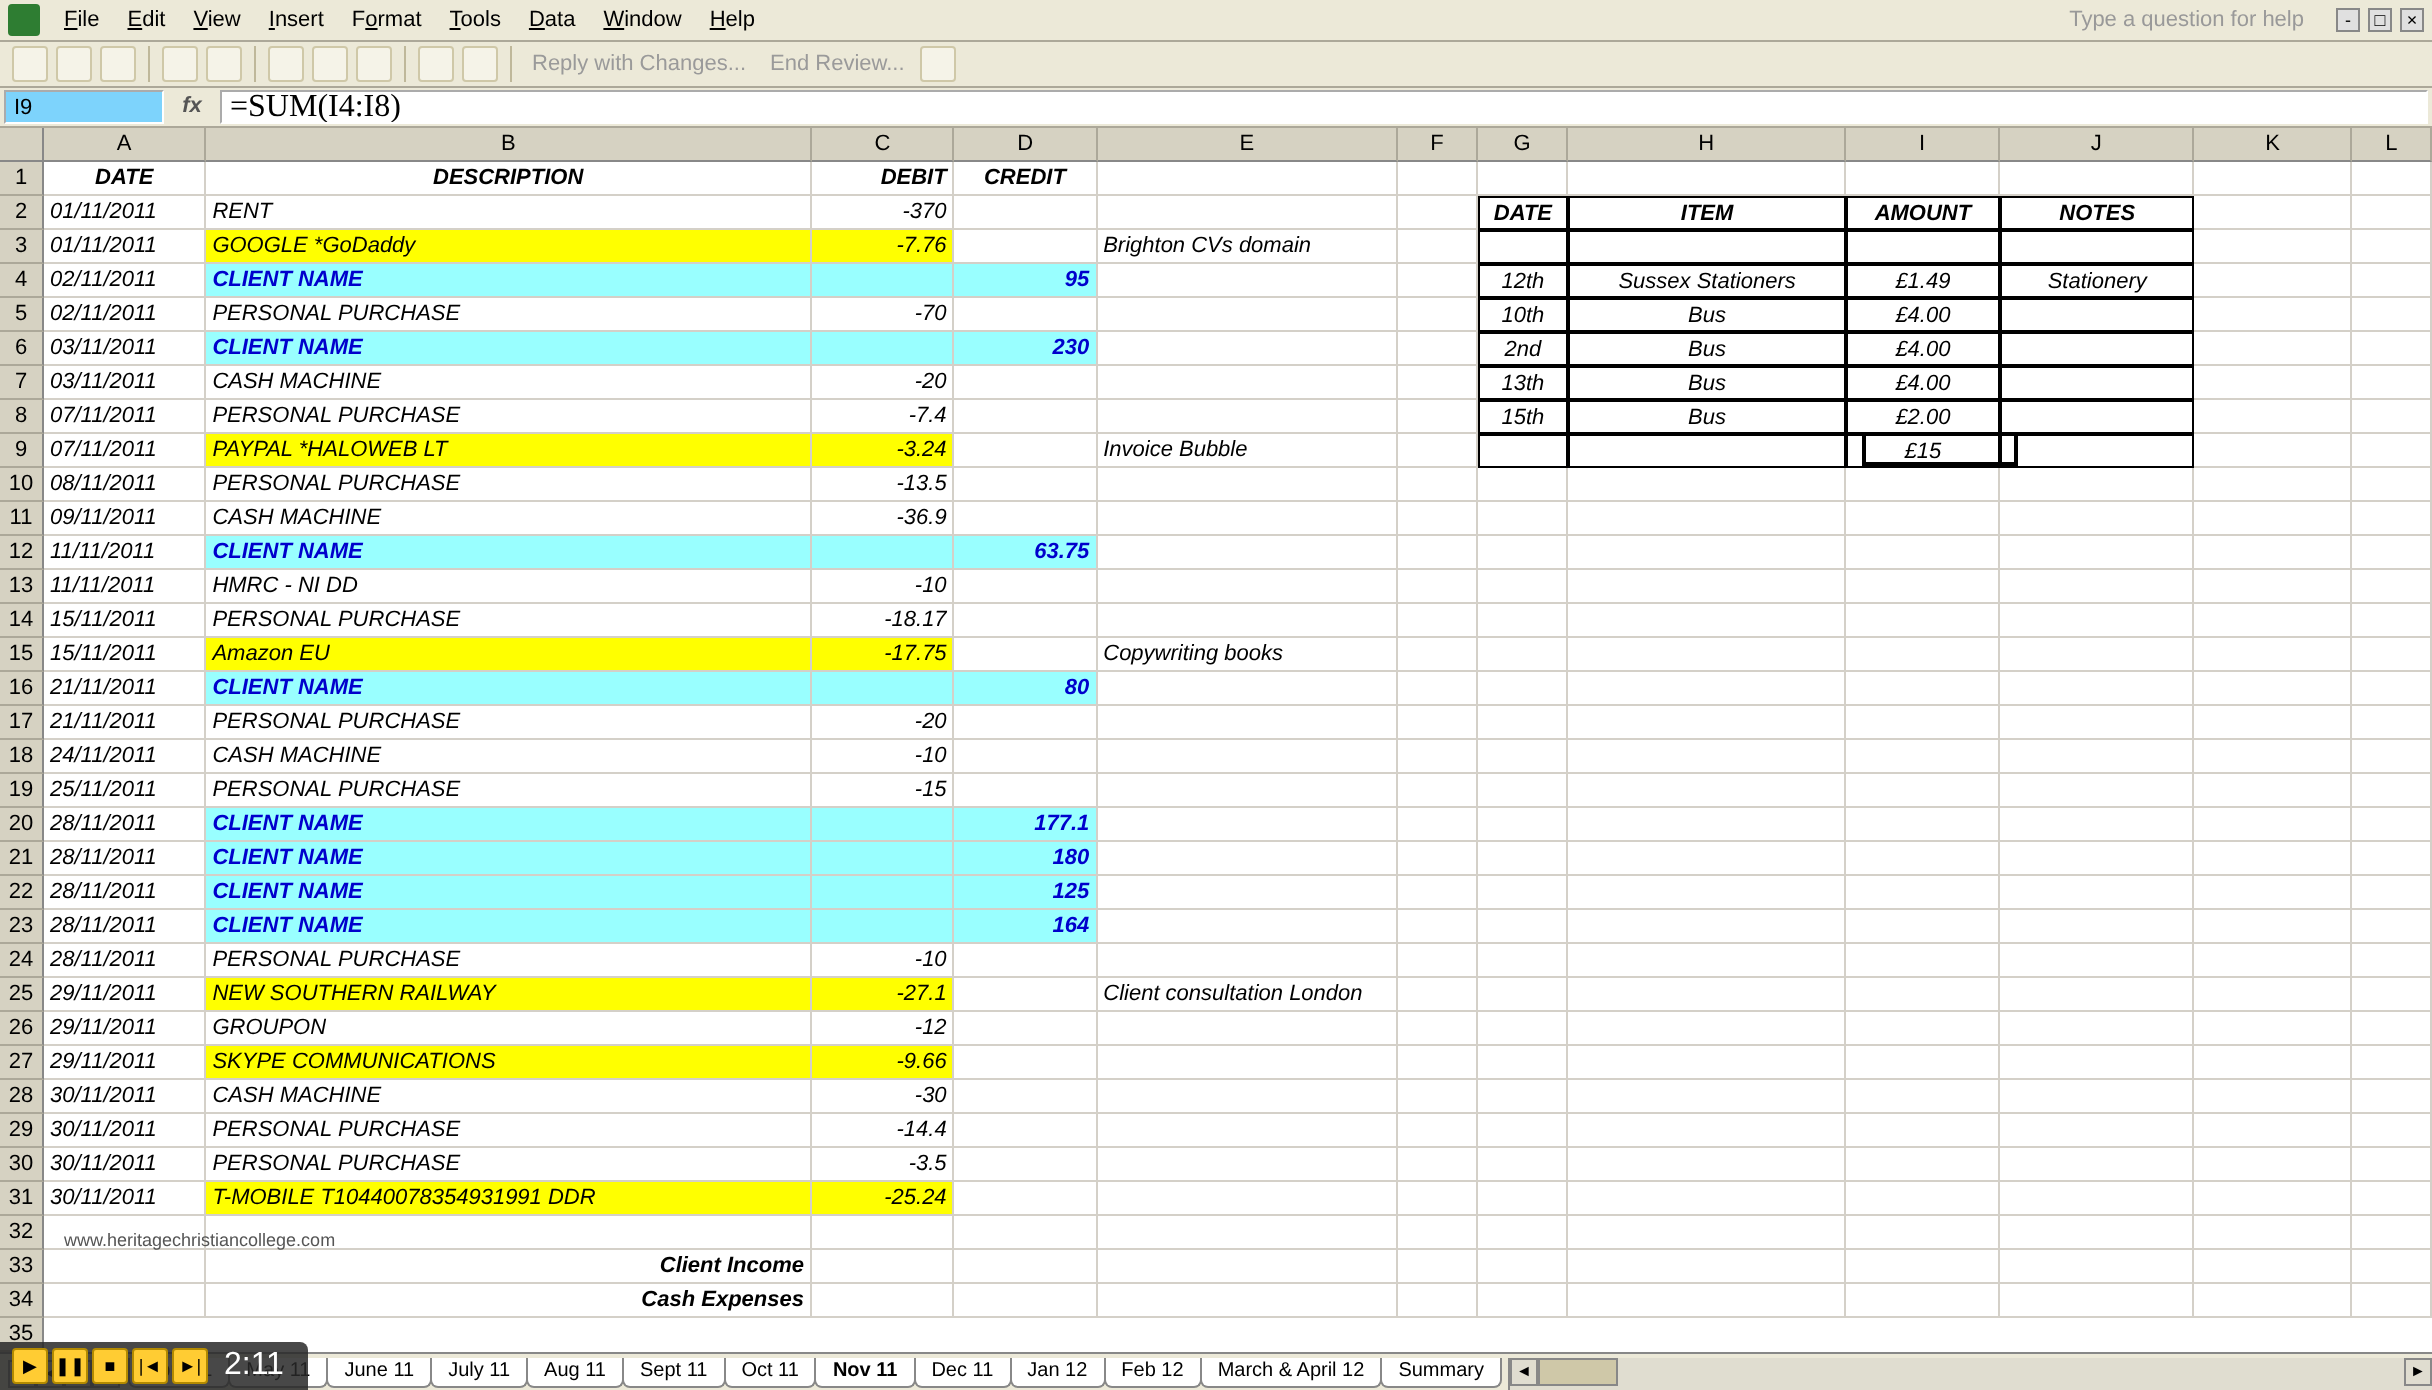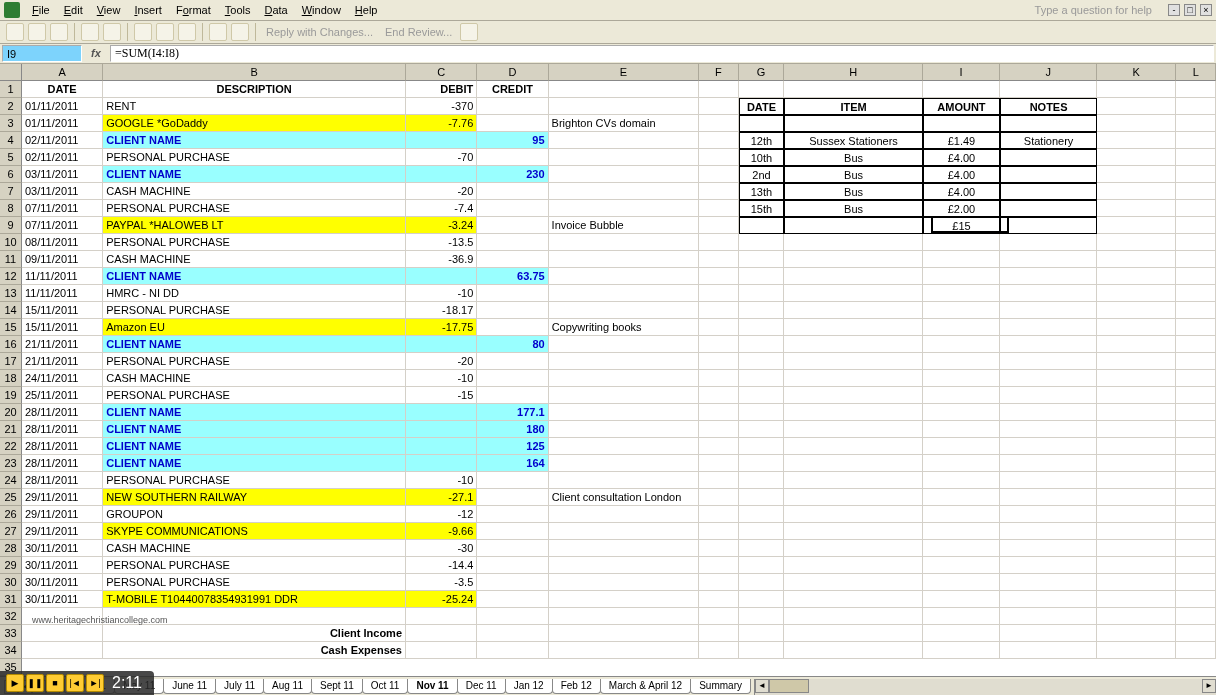--- a/index.html
+++ b/index.html
@@ -15,32 +15,32 @@
 .menubar .wc { width: 12px; height: 12px; background: #e0e0e0; border: 1px solid #888; font-size: 9px; text-align: center; line-height: 10px; cursor: default; }
 
 .toolbar { background: #ece9d8; border-bottom: 1px solid #aca899; padding: 2px 6px; display: flex; align-items: center; gap: 4px; }
 .toolbar .tb-icon { width: 18px; height: 18px; background: #f5f3e8; border: 1px solid #cfc8a8; border-radius: 2px; cursor: default; }
 .toolbar .tb-sep { width: 1px; height: 18px; background: #bfb89a; margin: 0 2px; }
 .toolbar .tb-text { color: #9a9a9a; padding: 0 4px; }
 
 .formula-bar { background: #ece9d8; border-bottom: 1px solid #aca899; display: flex; align-items: stretch; height: 20px; }
 .name-box { width: 80px; border: 1px inset #fff; background: #7dd3fc; margin: 1px 2px; padding: 1px 4px; font-size: 11px; }
 .fx-label { width: 24px; text-align: center; font-style: italic; color: #555; line-height: 18px; font-weight: bold; }
-.formula-input { flex: 1; border: 1px inset #fff; background: #fff; margin: 1px 2px; padding: 1px 4px; font-size: 12px; font-family: Tahoma; }
+.formula-input { flex: 1; border: 1px inset #fff; background: #fff; margin: 1px 2px; padding: 1px 4px; font-size: 16px; font-family: Tahoma; }
 
 .grid-area { background: #fff; position: relative; height: 612px; overflow: hidden; }
 .corner { position: absolute; left: 0; top: 0; width: 22px; height: 17px; background: #d6d2c2; border-right: 1px solid #888; border-bottom: 1px solid #888; }
 
 .col-headers { position: absolute; left: 22px; top: 0; right: 0; height: 17px; display: flex; }
 .col-head { background: #d6d2c2; border-right: 1px solid #aca899; border-bottom: 1px solid #888; text-align: center; line-height: 16px; font-size: 11px; cursor: default; }
 
 .row-headers { position: absolute; left: 0; top: 17px; width: 22px; }
 .row-head { background: #d6d2c2; border-right: 1px solid #888; border-bottom: 1px solid #aca899; text-align: center; height: 17px; line-height: 16px; font-size: 11px; cursor: default; }
 
-.cells { position: absolute; left: 22px; top: 17px; right: 0; }
+.cells { position: absolute; left: 22px; top: 17px; right: 0; font-style: italic; }
 .cell-row { display: flex; height: 17px; }
 .cell { border-right: 1px solid #d4d0c8; border-bottom: 1px solid #d4d0c8; padding: 0 3px; line-height: 16px; overflow: hidden; white-space: nowrap; }
 .cell.hl-yellow { background: #ffff00; }
 .cell.hl-cyan { background: #99ffff; color: #0000cc; font-weight: bold; }
 .cell.hl-cyan-d { background: #99ffff; }
 .cell.bold { font-weight: bold; }
 .cell.center { text-align: center; }
 .cell.right { text-align: right; }
 
 .cA { width: 82px; }

